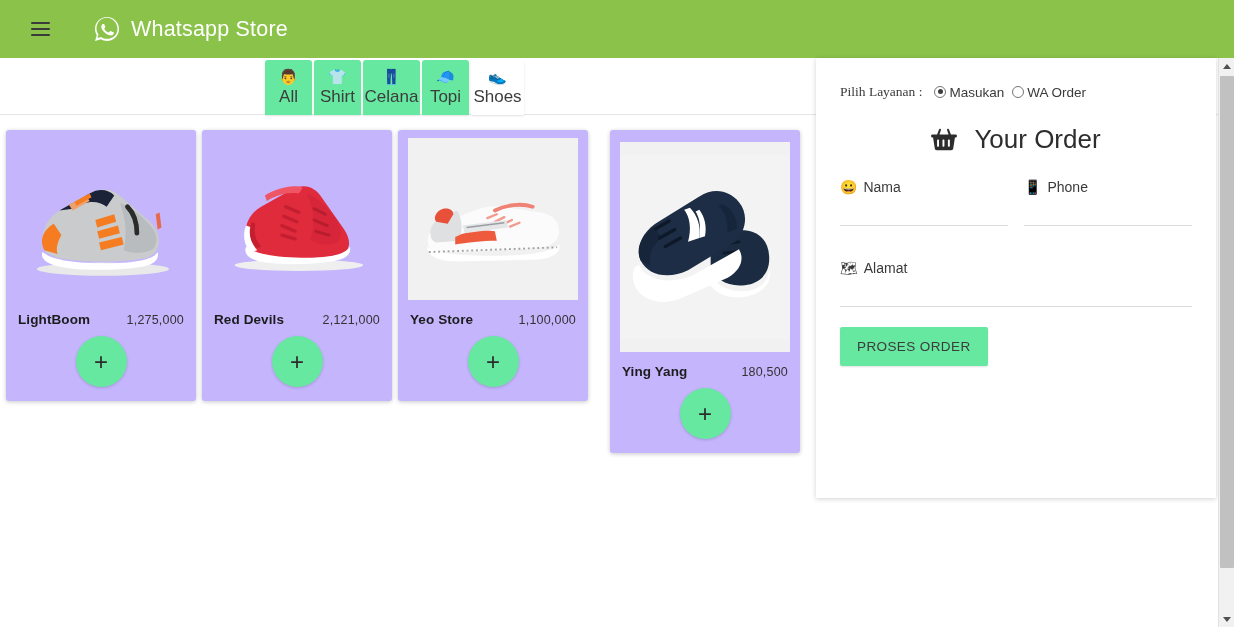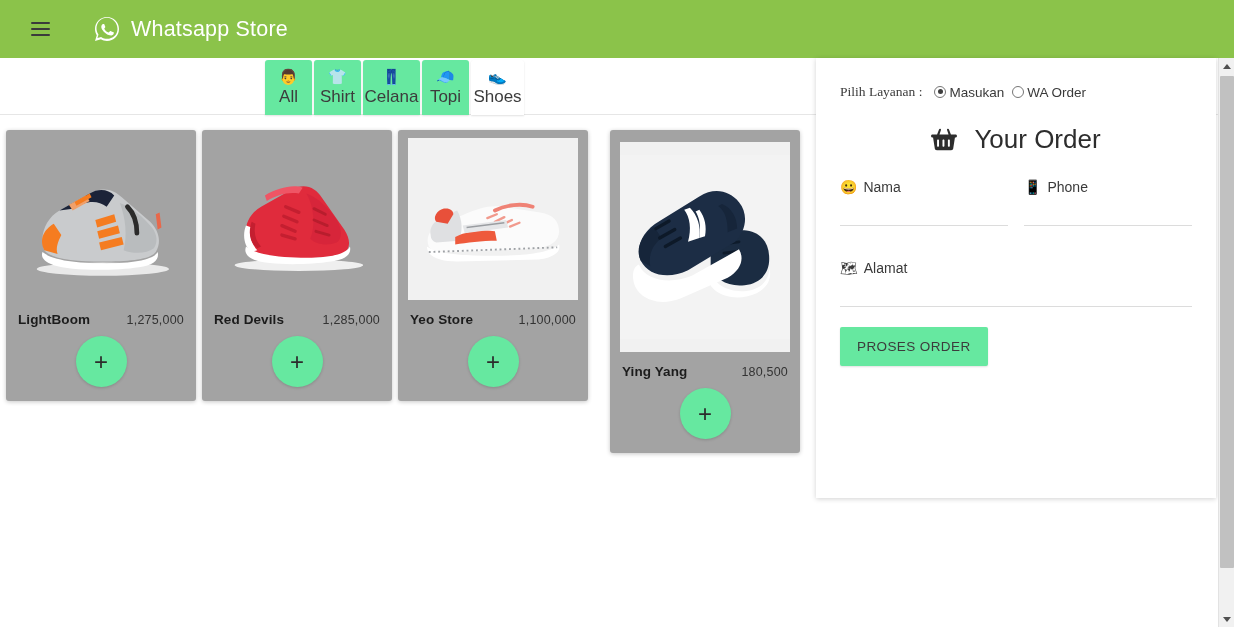--- a/index.html
+++ b/index.html
@@ -103,21 +103,21 @@
   .grid {
     position: absolute;
     top: 130px;
     left: 6px;
     display: flex;
     align-items: flex-start;
     gap: 6px;
   }
   .card {
     width: 190px;
-    background: #a3a3a3;
+    background: #c4b5fd;
     border-radius: 3px;
     box-shadow: 0 1px 4px rgba(0,0,0,.22);
     padding: 8px 10px 14px 10px;
     position: relative;
   }
   .card.tall { padding-top: 12px; margin-left: 16px; }
   .thumb {
     width: 100%;
     height: 162px;
     display: flex;
@@ -419,21 +419,21 @@
           <g stroke="#b81d2d" stroke-width="3" fill="none" stroke-linecap="round">
             <path d="M108 64 L120 70"></path>
               <path d="M108 76 L122 82"></path>
               <path d="M110 88 L124 92"></path>
           </g>
           <path d="M56 50 C70 42 86 38 96 42 L92 48 C80 46 68 50 58 56 Z" fill="#ef5565"></path>
         </svg>
       </div>
       <div class="meta">
         <span class="pname">Red Devils</span>
-        <span class="pprice">1,285,000</span>
+        <span class="pprice">2,121,000</span>
       </div>
       <div class="addwrap">
         <button class="addbtn">+</button>
       </div>
     </div>
 
     <div class="card">
       <div class="thumb gray">
         <svg viewBox="0 0 180 150" aria-hidden="true">
           <rect x="0" y="0" width="180" height="150" fill="#f1f1f1"></rect>

